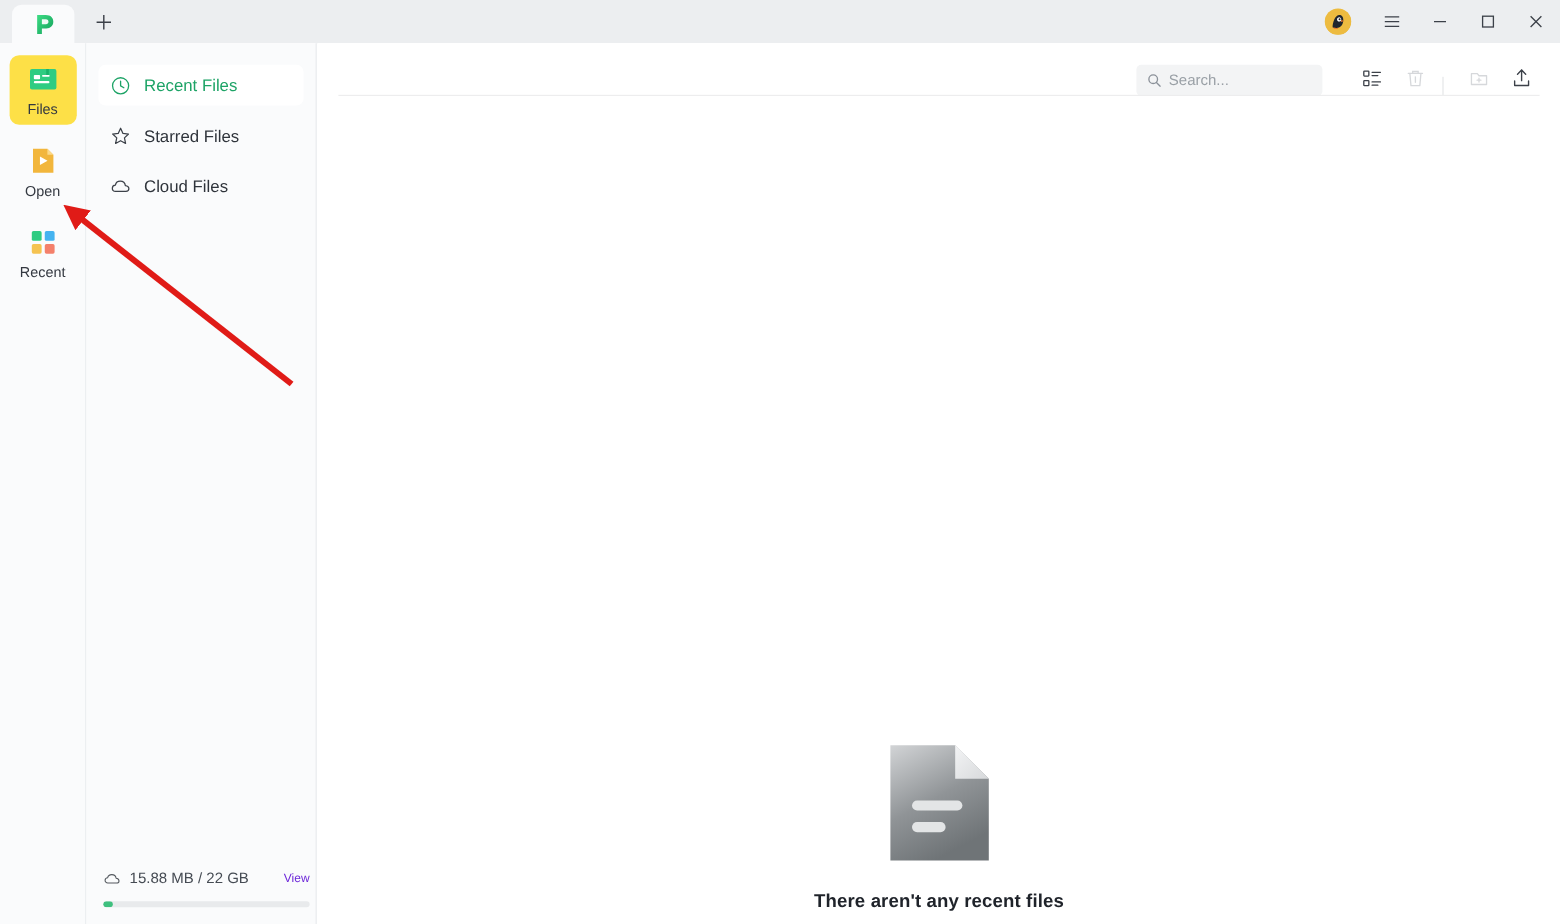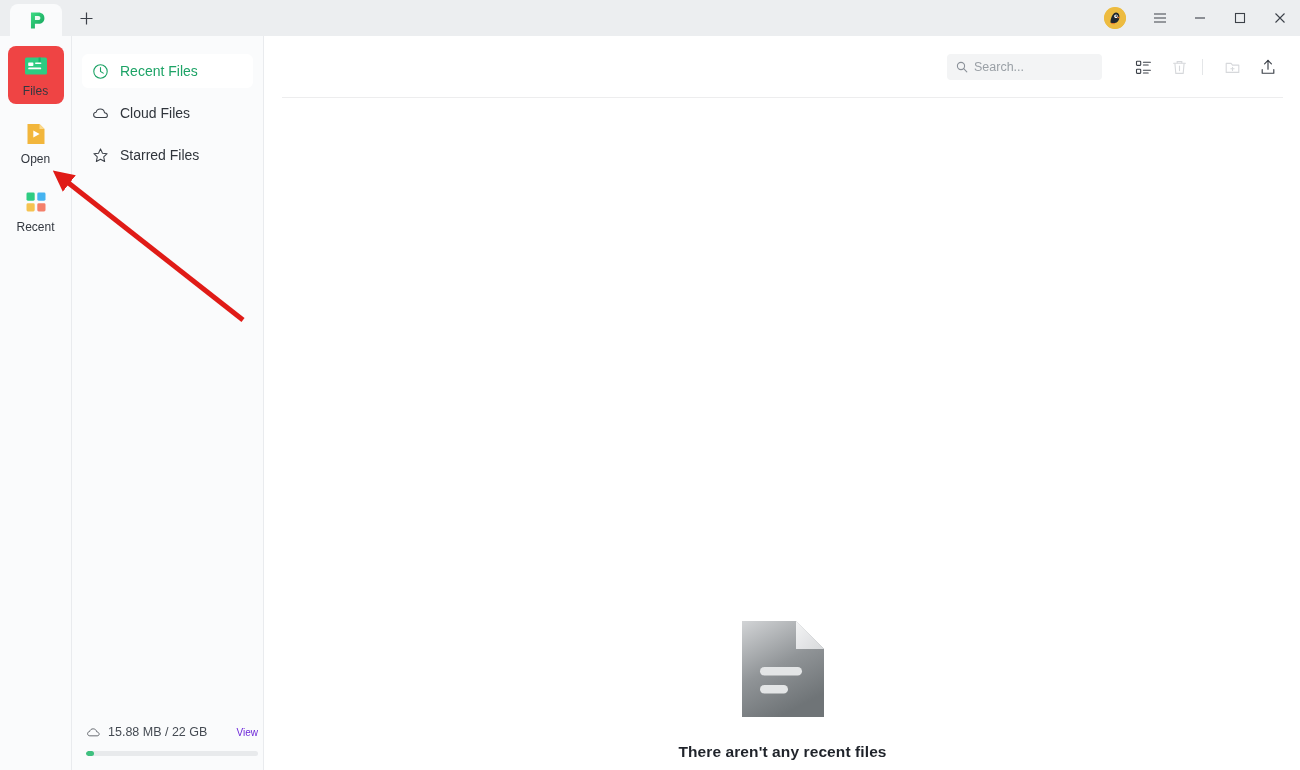--- a/index.html
+++ b/index.html
@@ -58,21 +58,21 @@
     background: #fafbfc;
     border-right: 1px solid #e9ebee;
   }
   .rail-item {
     width: 56px; margin: 0 auto; margin-top: 10px;
     padding: 7px 0 6px 0;
     border-radius: 8px;
     display: flex; flex-direction: column; align-items: center;
     cursor: pointer;
   }
-  .rail-item.active { background: #ef4444; }
+  .rail-item.active { background: #fde047; }
   .rail-icon { width: 26px; height: 26px; margin-bottom: 5px; }
   .rail-label {
     font-size: 12px; color: #333840; line-height: 14px;
   }
 
   
   .nav {
     position: absolute; left: 72px; top: 36px; width: 192px; height: 734px;
     background: #fafbfc;
     border-right: 1px solid #e9ebee;
@@ -107,22 +107,22 @@
     background: #e8eaec; border-radius: 3px; overflow: hidden;
   }
   .storage-fill { height: 100%; width: 4.5%; background: #3fc07f; border-radius: 3px; }
 
   
   .main {
     position: absolute; left: 265px; top: 36px;
     width: 1035px; height: 734px; background: #ffffff;
   }
   .toolbar {
-    position: relative; height: 62px;
-    display: flex; align-items: center; justify-content: flex-end;
+    position: relative; height: 44px;
+    display: flex; align-items: flex-end; justify-content: flex-end;
     padding-right: 17px;
   }
   .toolbar-divline {
     position: absolute; left: 17px; right: 17px; bottom: 0;
     height: 1px; background: #ededee;
   }
   .search {
     width: 155px; height: 26px;
     background: #f3f4f5; border-radius: 4px;
     display: flex; align-items: center;
@@ -261,30 +261,30 @@
       <div class="nav-item active">
         <svg class="nav-ico" viewBox="0 0 18 18">
           <circle cx="9" cy="9" r="7.1" fill="none" stroke="#1da366" stroke-width="1.15"></circle>
           <path d="M9 4.9 L9 9 L11.9 10.7" fill="none" stroke="#1da366" stroke-width="1.15" stroke-linecap="round"></path>
         </svg>
         <span>Recent Files</span>
       </div>
 
       <div class="nav-item">
         <svg class="nav-ico" viewBox="0 0 18 18">
-          <path d="M4.6 13.2 C2.9 13.2 1.7 11.9 1.7 10.4 C1.7 8.9 2.9 7.7 4.4 7.6 C4.8 5.6 6.5 4.2 8.7 4.2 C11 4.2 12.9 5.9 13.2 8.1 C14.9 8.3 16.3 9.6 16.3 11.0 C16.3 12.3 15.2 13.2 13.7 13.2 Z" fill="none" stroke="#3c4149" stroke-width="1.1" stroke-linejoin="round"></path>
-        </svg>
-        <span>Cloud Files</span>
+          <path d="M9 2 L11.1 6.6 L16 7.1 L12.4 10.5 L13.4 15.4 L9 13 L4.6 15.4 L5.6 10.5 L2 7.1 L6.9 6.6 Z" fill="none" stroke="#3c4149" stroke-width="1.1" stroke-linejoin="round"></path>
+        </svg>
+        <span>Starred Files</span>
       </div>
 
       <div class="nav-item">
         <svg class="nav-ico" viewBox="0 0 18 18">
-          <path d="M9 2 L11.1 6.6 L16 7.1 L12.4 10.5 L13.4 15.4 L9 13 L4.6 15.4 L5.6 10.5 L2 7.1 L6.9 6.6 Z" fill="none" stroke="#3c4149" stroke-width="1.1" stroke-linejoin="round"></path>
-        </svg>
-        <span>Starred Files</span>
+          <path d="M4.6 13.2 C2.9 13.2 1.7 11.9 1.7 10.4 C1.7 8.9 2.9 7.7 4.4 7.6 C4.8 5.6 6.5 4.2 8.7 4.2 C11 4.2 12.9 5.9 13.2 8.1 C14.9 8.3 16.3 9.6 16.3 11.0 C16.3 12.3 15.2 13.2 13.7 13.2 Z" fill="none" stroke="#3c4149" stroke-width="1.1" stroke-linejoin="round"></path>
+        </svg>
+        <span>Cloud Files</span>
       </div>
     </div>
 
     <div class="storage">
       <div class="storage-row">
         <svg class="storage-cloud" viewBox="0 0 18 18">
           <path d="M4.6 13.0 C3.0 13.0 1.9 11.8 1.9 10.4 C1.9 9.0 3.0 7.9 4.4 7.8 C4.8 5.9 6.5 4.6 8.6 4.6 C10.8 4.6 12.6 6.2 12.9 8.2 C14.5 8.4 15.8 9.6 15.8 10.9 C15.8 12.1 14.8 13.0 13.4 13.0 Z" fill="none" stroke="#54595f" stroke-width="1.05" stroke-linejoin="round"></path>
         </svg>
         <span class="storage-text">15.88 MB / 22 GB</span>
         <span class="storage-view">View</span>

